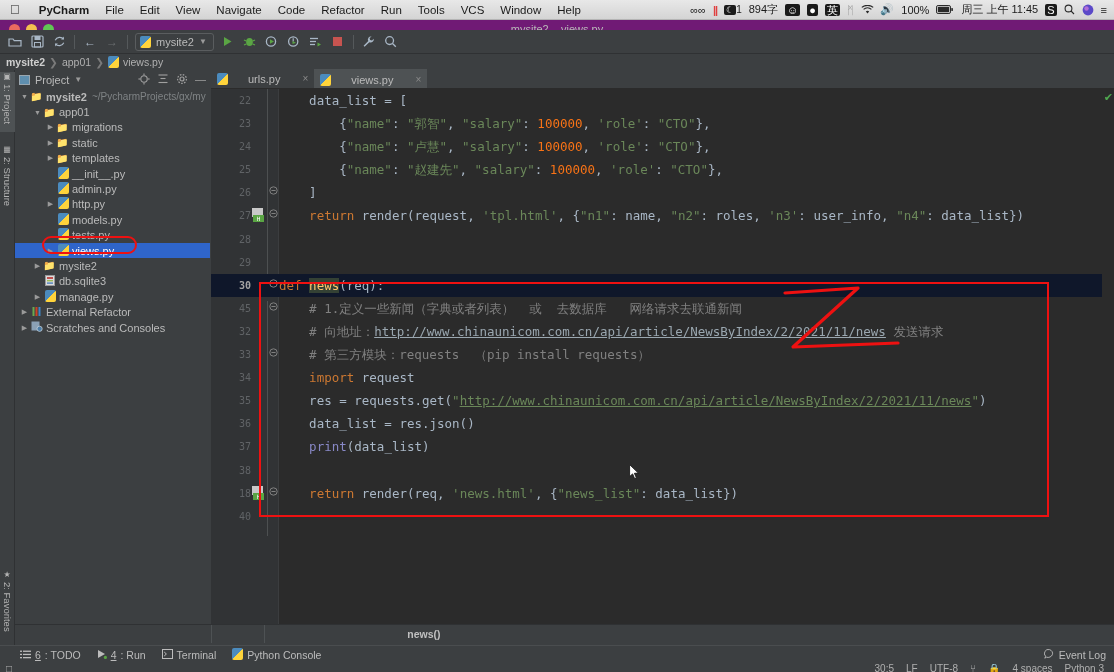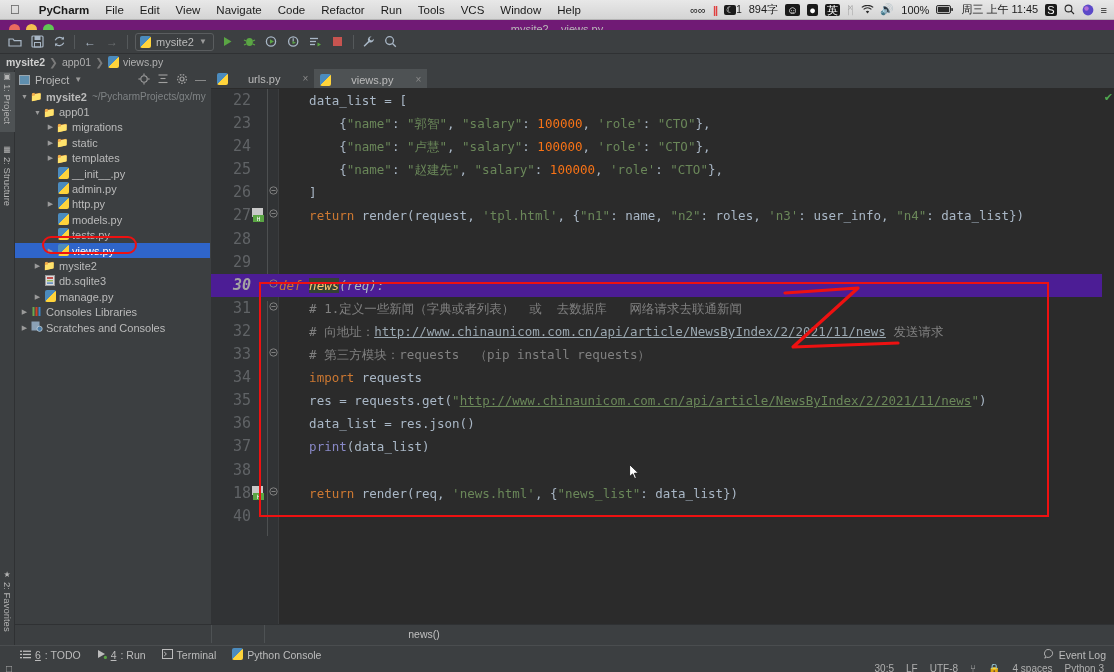--- a/index.html
+++ b/index.html
@@ -135,24 +135,24 @@
   .gutter {
     position: absolute; top: 0; left: 0; width: 56px; height: 535px;
     background: #313335;
   }
   .foldstrip {
     position: absolute; top: 0; left: 56px; width: 12px; height: 535px;
     background: #313335; border-right: 1px solid #3b3d3f;
   }
 
   .row { position: relative; height: 23.1px; line-height: 23.1px; }
-  .row.cur { background: #4c1d95; font-style: italic; }
+  .row.cur { background: #0f172a; }
   .lnum {
     position: absolute; left: 0; width: 40px; text-align: right;
-    font-family: "DejaVu Sans Mono", monospace; font-size: 15px; color: #606366;
+    font-family: "DejaVu Sans Mono", monospace; font-size: 10px; color: #606366;
   }
   .lnum.cur { color: #a4a3a3; font-weight: bold; }
   .code {
     position: absolute; left: 68px; white-space: pre;
     font-family: "DejaVu Sans Mono", monospace; font-size: 12.5px; color: #a9b7c6;
   }
   .kw { color: #cc7832; }
   .str { color: #6a8759; }
   .num { color: #f97316; }
   .cmt { color: #808080; }
@@ -183,21 +183,21 @@
   
   .annot { position: absolute; pointer-events: none; }
 
   
   .breadbottom {
     position: absolute; top: 624px; left: 15px; width: 1099px; height: 18px;
     background: #3c3f41; border-top: 1px solid #2f3133;
   }
   .bb-seg {
     position: absolute; top: 0; height: 18px; display: flex; align-items: center;
-    justify-content: center; color: #c0c0c0; font-size: 10.5px;
+    justify-content: center; color: #c0c0c0; font-size: 10.5px; font-weight: bold;
   }
   .bb-div { position: absolute; top: 0; width: 1px; height: 18px; background: #4e5254; }
 
   .statusbar {
     position: absolute; top: 645px; left: 0; width: 1114px; height: 19px;
     background: #3c3f41; display: flex; align-items: center; gap: 16px;
     padding-left: 20px; color: #bcbcbc; font-size: 10.5px;
     border-top: 1px solid #4a4d4f;
   }
   .sb-item { display: flex; align-items: center; gap: 4px; }
@@ -505,21 +505,21 @@
     </div>
     <div class="node" style="padding-left:4px;">
       <span class="arrow">▶</span>
       <span class="nicon">
         <svg width="11" height="11" viewBox="0 0 11 11">
             <rect x="0.5" y="1" width="2" height="9" fill="#6aa84f"></rect>
             <rect x="3.5" y="1" width="2" height="9" fill="#cc4125"></rect>
             <rect x="6.5" y="1" width="2" height="9" fill="#3d85c6"></rect>
           </svg>
       </span>
-      <span class="nlabel">Consoles Libraries</span>
+      <span class="nlabel">External Refactor</span>
     </div>
     <div class="node" style="padding-left:4px;">
       <span class="arrow">▶</span>
       <span class="nicon">
         <svg width="12" height="11" viewBox="0 0 12 11">
             <rect x="0.5" y="0.5" width="8" height="9" fill="#8aa0b5"></rect>
             <circle cx="8.6" cy="7.8" r="2.6" fill="#4d7ea8" stroke="#cfd8e0" stroke-width="0.7"></circle>
           </svg>
       </span>
       <span class="nlabel">Scratches and Consoles</span>
@@ -595,42 +595,42 @@
         </div>
         <div class="row cur">
           <span class="lnum cur">30</span>
           <span class="foldmark" style="left: 56px;"><svg width="9" height="9" viewBox="0 0 9 9">
               <path d="M4.5 0.8 A3.6 3.6 0 0 1 4.5 8.2 A3.6 3.6 0 0 1 4.5 0.8z" fill="none" stroke="#808080"></path>
               <line x1="2.4" y1="4.5" x2="6.6" y2="4.5" stroke="#808080"></line>
             </svg></span>
           <span class="code"><span class="kw">def </span><span class="fn hl-def">news</span><span class="pun">(req):</span></span>
         </div>
         <div class="row">
-          <span class="lnum">31</span>
+          <span class="lnum">45</span>
           <span class="foldmark" style="left: 56px;"><svg width="9" height="9" viewBox="0 0 9 9">
               <path d="M4.5 0.8 A3.6 3.6 0 0 1 4.5 8.2 A3.6 3.6 0 0 1 4.5 0.8z" fill="none" stroke="#808080"></path>
               <line x1="2.4" y1="4.5" x2="6.6" y2="4.5" stroke="#808080"></line>
             </svg></span>
           <span class="code"><span class="cmt">    # 1.定义一些新闻（字典或者列表）  或  去数据库   网络请求去联通新闻</span></span>
         </div>
         <div class="row">
           <span class="lnum">32</span>
           <span class="code"><span class="cmt">    # 向地址：</span><span class="lnkc">http://www.chinaunicom.com.cn/api/article/NewsByIndex/2/2021/11/news</span><span class="cmt"> 发送请求</span></span>
         </div>
         <div class="row">
           <span class="lnum">33</span>
           <span class="foldmark" style="left: 56px;"><svg width="9" height="9" viewBox="0 0 9 9">
               <path d="M4.5 0.8 A3.6 3.6 0 0 1 4.5 8.2 A3.6 3.6 0 0 1 4.5 0.8z" fill="none" stroke="#808080"></path>
               <line x1="2.4" y1="4.5" x2="6.6" y2="4.5" stroke="#808080"></line>
             </svg></span>
           <span class="code"><span class="cmt">    # 第三方模块：requests  （pip install requests）</span></span>
         </div>
         <div class="row">
           <span class="lnum">34</span>
-          <span class="code"><span class="pun">    </span><span class="kw">import</span><span class="pun"> requests</span></span>
+          <span class="code"><span class="pun">    </span><span class="kw">import</span><span class="pun"> request</span></span>
         </div>
         <div class="row">
           <span class="lnum">35</span>
           <span class="code"><span class="pun">    res = requests.get(</span><span class="str">"</span><span class="lnk">http://www.chinaunicom.com.cn/api/article/NewsByIndex/2/2021/11/news</span><span class="str">"</span><span class="pun">)</span></span>
         </div>
         <div class="row">
           <span class="lnum">36</span>
           <span class="code"><span class="pun">    data_list = res.json()</span></span>
         </div>
         <div class="row">

